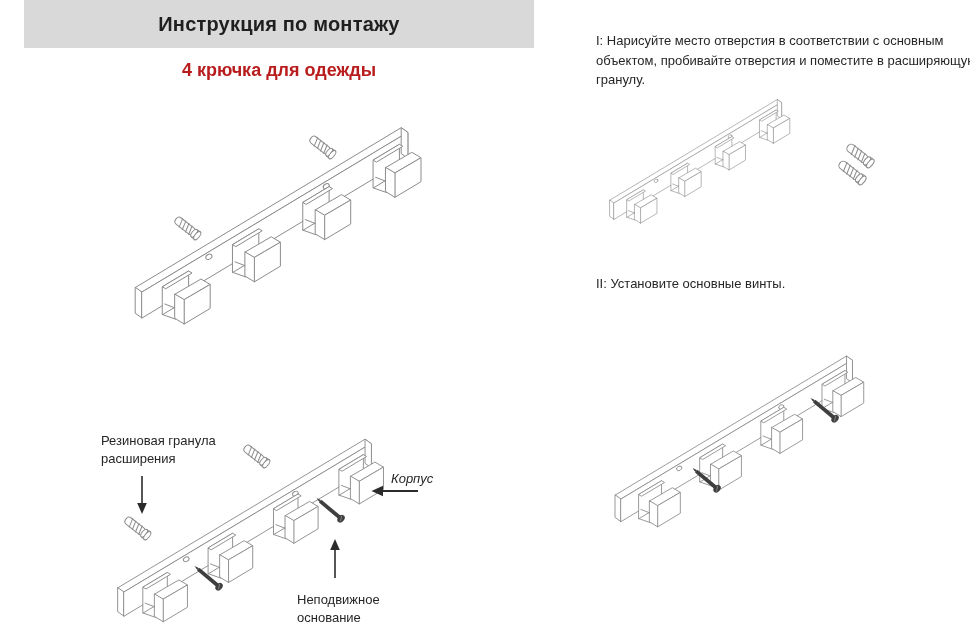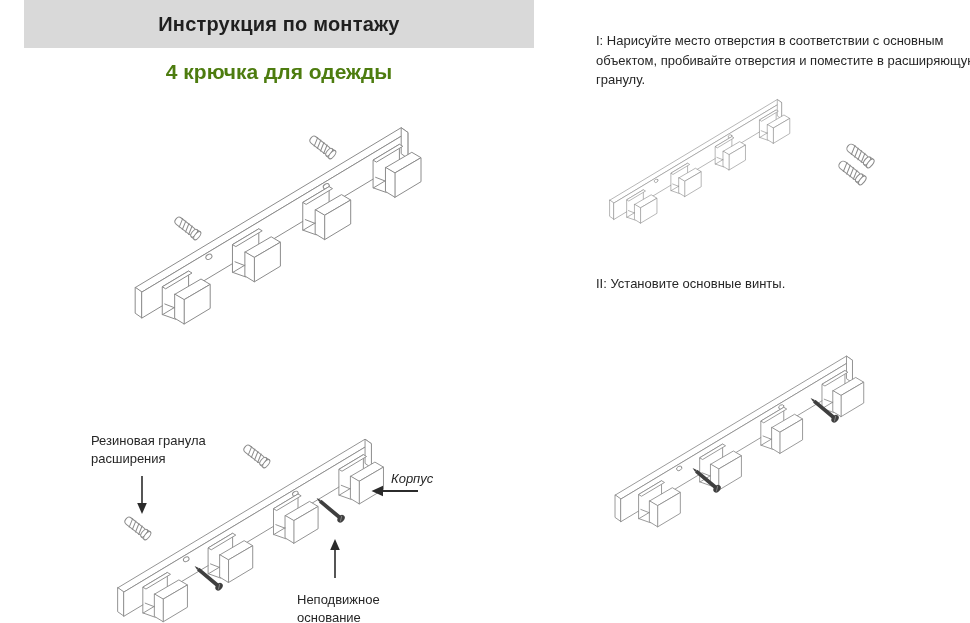--- a/index.html
+++ b/index.html
@@ -7,29 +7,29 @@
     position:relative;width:970px;height:623px;overflow:hidden;
     background:#fff;font-family:"Liberation Sans",sans-serif;color:#262626;margin-left:24px;
   }
   .header-bar{
     position:absolute;left:0;top:0;width:510px;height:48px;
     background:#d9d9d9;display:flex;align-items:center;justify-content:center;
   }
   .header-bar .title{font-size:20px;font-weight:600;color:#1f1f1f;letter-spacing:.2px;}
   .subtitle{
     position:absolute;left:0;top:60px;width:510px;text-align:center;
-    font-size:21px;font-weight:600;color:#4d7c0f;
+    font-size:18px;font-weight:600;color:#b91c1c;
   }
   .step-text{
     position:absolute;left:572px;width:402px;font-size:13px;line-height:1.5;color:#262626;
   }
   .step-1{top:31px;}
   .step-2{top:274px;}
   .callout{position:absolute;font-size:13px;line-height:1.35;color:#262626;}
-  .callout.granule{left:67px;top:432px;width:120px;}
+  .callout.granule{left:77px;top:432px;width:120px;}
   .callout.housing{left:367px;top:470px;width:80px;font-style:italic;}
   .callout.base{left:273px;top:591px;width:100px;}
   svg.canvas{position:absolute;left:0;top:0;width:970px;height:623px;}
   .lineart{stroke:#8c8c8c;stroke-width:1;fill:#ffffff;stroke-linejoin:round;stroke-linecap:round;}
 </style>
 </head>
 <body>
 
 <div class="page">
 

